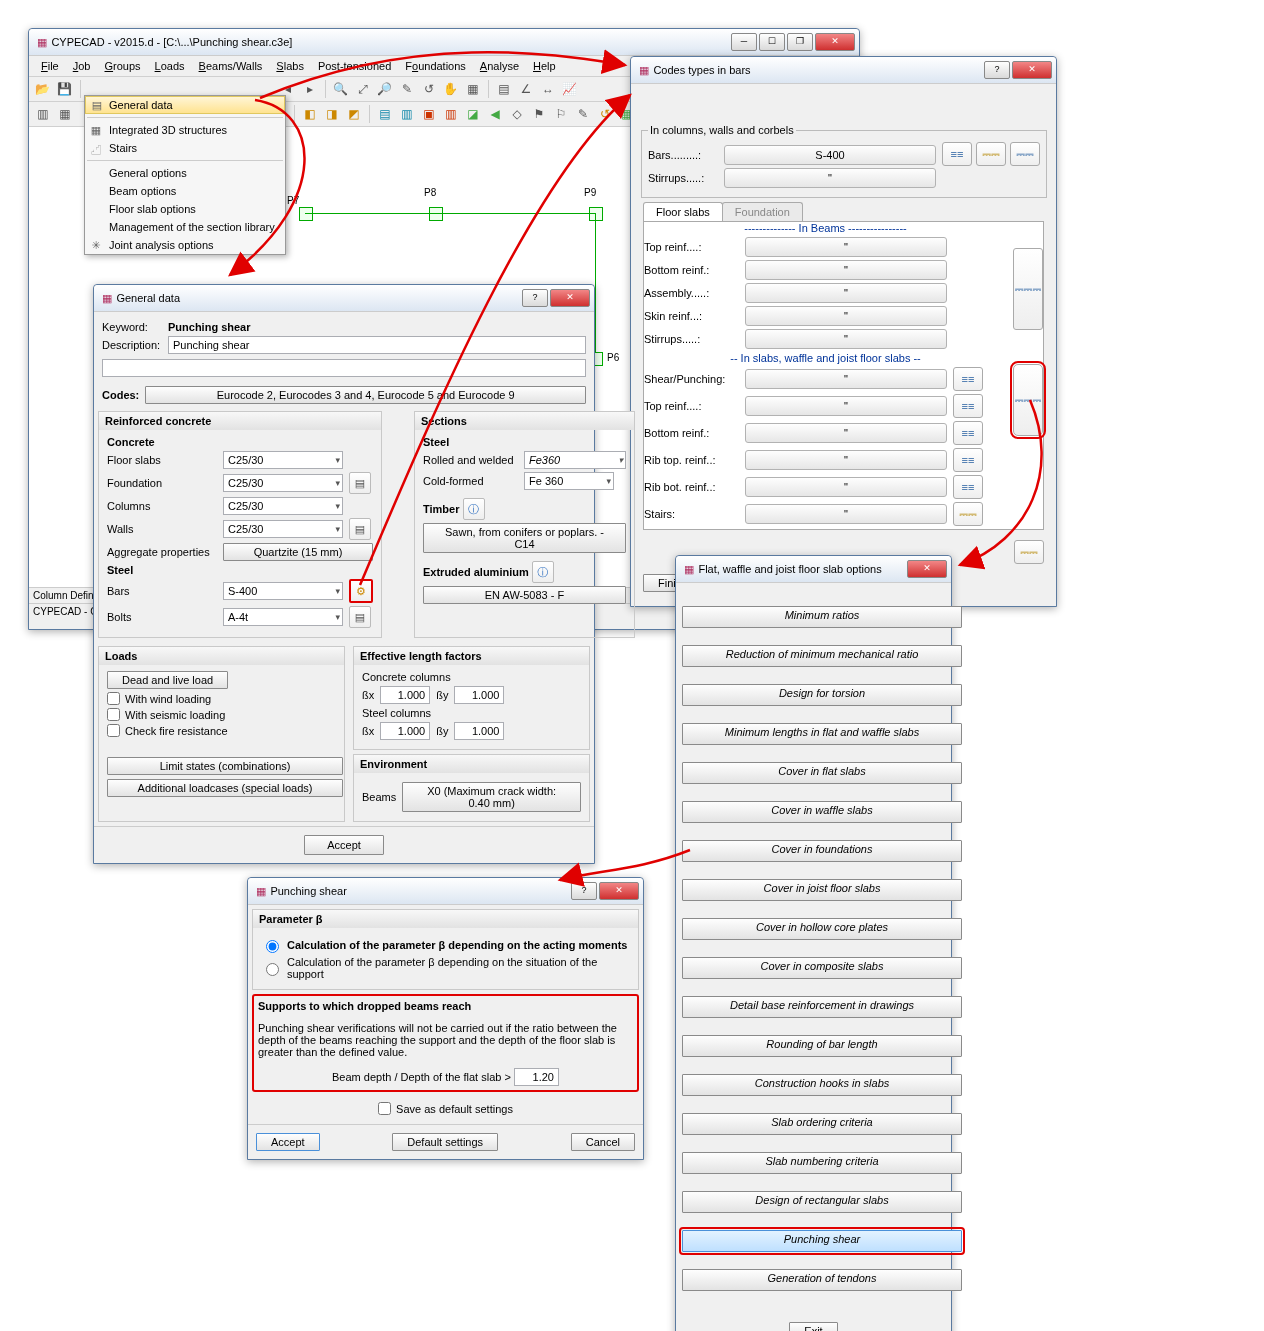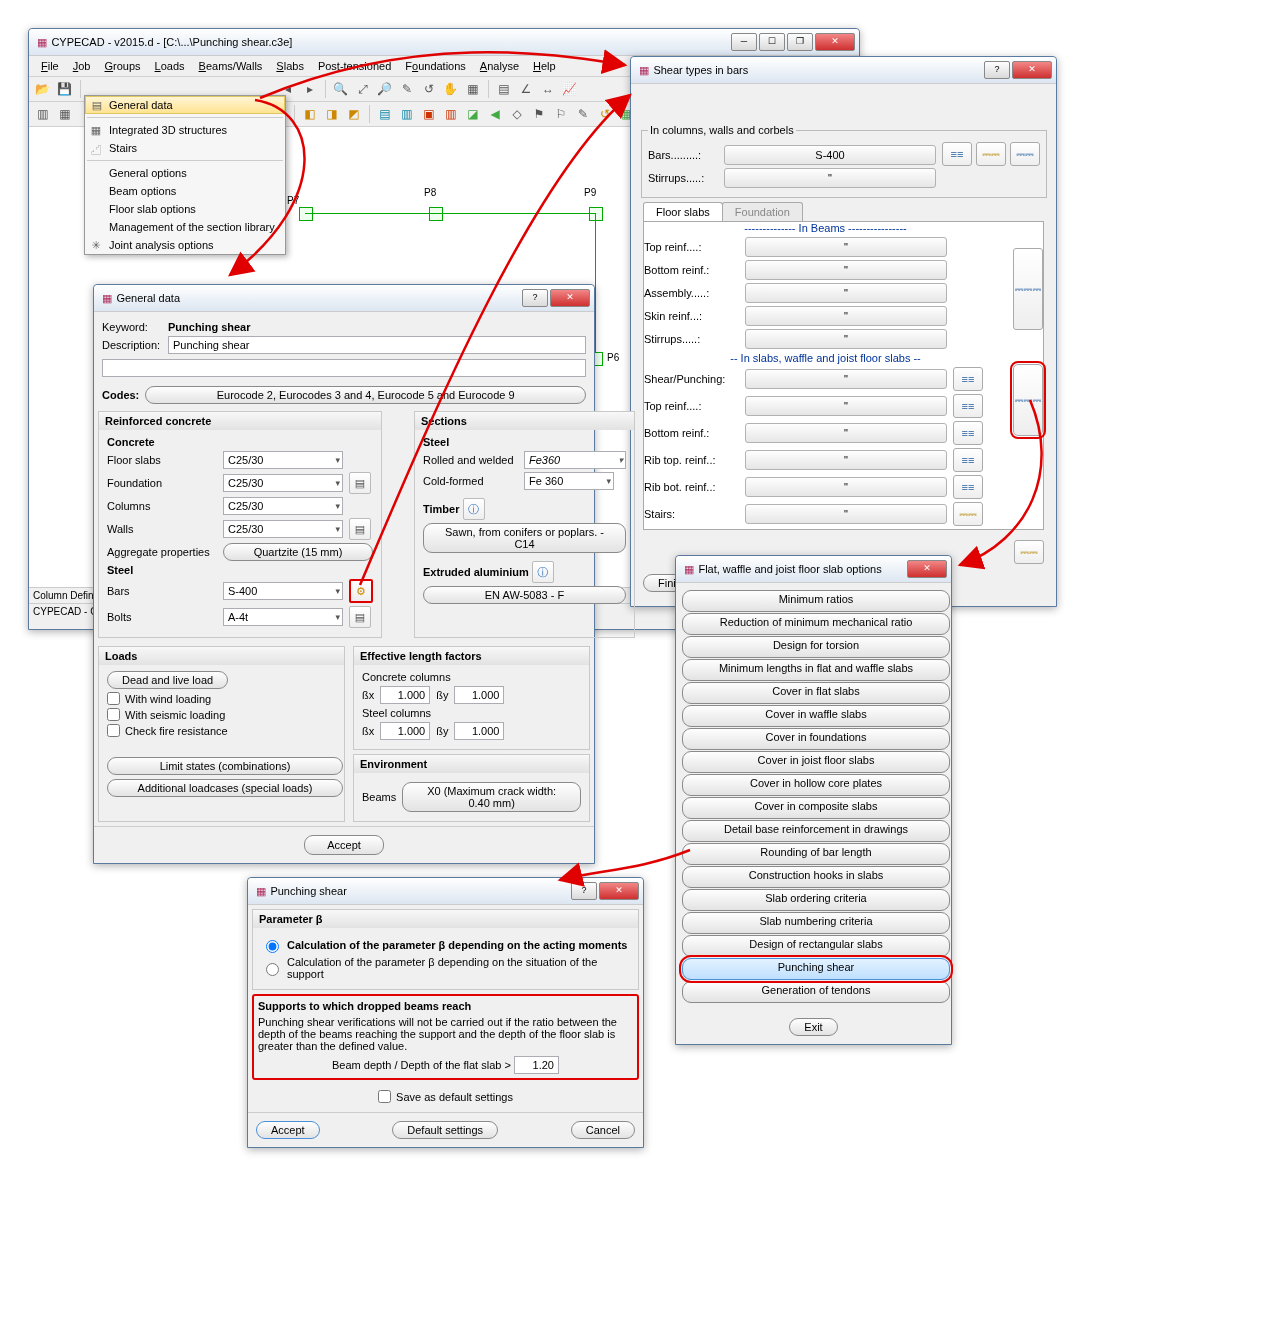--- a/index.html
+++ b/index.html
@@ -180,21 +180,21 @@
     align-items: center;
     justify-content: space-between;
     width: 120px;
     padding-right: 2px;
   }
   .fake-select::after { content:"▾"; font-size:9px; color:#555; padding-left:6px; }
   .btn {
     display: inline-block;
     padding: 2px 14px;
     border: 1px solid #8a8a8a;
-    border-radius: 9px;
+    border-radius: 1px;
     background: linear-gradient(to bottom,#fefefe,#e3e3e3);
     cursor: pointer;
     font-size: 11px;
     text-align:center;
   }
   .btn-wide { min-width: 240px; }
   .small-icon {
     width: 20px; height: 20px;
     display:inline-flex;
     align-items:center;
@@ -250,21 +250,21 @@
     background:linear-gradient(to bottom,#fff,#eee);
     display:inline-flex;
     align-items:center;
     justify-content:center;
     font-size:11px;
     color:#2860a0;
   }
   .mini-icon.yellow { color:#b38600; }
   .mini-icon.hl { outline:2px solid #e00000; outline-offset:1px; border-radius:5px; }
   
-  .opt-list .btn-wide { display:block; margin:1px auto; width: 250px; height:18px; line-height:14px; padding:1px 8px; }
+  .opt-list .btn-wide { display:block; margin:17px auto; width: 250px; height:18px; line-height:14px; padding:1px 14px;font-style:italic; }
   .opt-list .btn-wide.hl { background: linear-gradient(to bottom,#e3f2ff,#bfe0ff); border-color:#4a90d9; outline:2px solid #e00000; outline-offset:1px; }
   
   .radio-row { display:flex; gap:5px; align-items:center; margin:3px 0; }
   .redbox { border:2px solid #e00000; padding:4px; margin:4px; border-radius:3px; }
   .footer-btns { display:flex; justify-content:space-between; padding:8px; }
   
   .arrow {
     position:absolute;
     pointer-events:none;
     z-index:50;
@@ -569,21 +569,21 @@
   </div>
   <div style="text-align:center; padding:8px; border-top:1px solid #ccc;">
     <span class="btn" style="padding:3px 22px;">Accept</span>
   </div>
 </div>
 
 <div class="window" style="left:630px; top:56px; width:425px; z-index:8;">
   <div class="titlebar">
     <div class="title">
         <span style="color:#b03060;">▦</span>
-      <span>Shear types in bars</span>
+      <span>Codes types in bars</span>
       </div>
     <div class="controls">
       <div class="ctrl">?</div>
       <div class="ctrl close">✕</div>
     </div>
   </div>
   <div style="padding:6px 8px;">
     <fieldset style="border:1px solid #bbb; padding:6px;margin-top:34px;">
       <legend>In columns, walls and corbels</legend>
       <div style="display:flex; align-items:flex-start;">
@@ -762,21 +762,21 @@
         <b>Calculation of the parameter β depending on the acting moments</b>
         </div>
       <div class="radio-row">
           <input type="radio" style="">
         <span>Calculation of the parameter β depending on the situation of the support</span>
         </div>
     </div>
   </div>
   <div class="redbox">
     <b>Supports to which dropped beams reach</b>
-    <div style="margin:4px 0;">Punching shear verifications will not be carried out if the ratio between the depth of the beams reaching the support and the depth of the floor slab is greater than the defined value.</div>
+    <div style="margin:10px 0;">Punching shear verifications will not be carried out if the ratio between the depth of the beams reaching the support and the depth of the floor slab is greater than the defined value.</div>
     <div style="text-align:center;">
       <span>Beam depth / Depth of the flat slab &gt;</span>
       <input type="text" class="val" style="width: 45px; text-align: right;" value="1.20">
     </div>
   </div>
   <div class="checkbox" style="justify-content:center; padding:6px;">
     <input type="checkbox" style="">
     <span>Save as default settings</span>
   </div>
   <div class="footer-btns" style="border-top:1px solid #ccc;">

